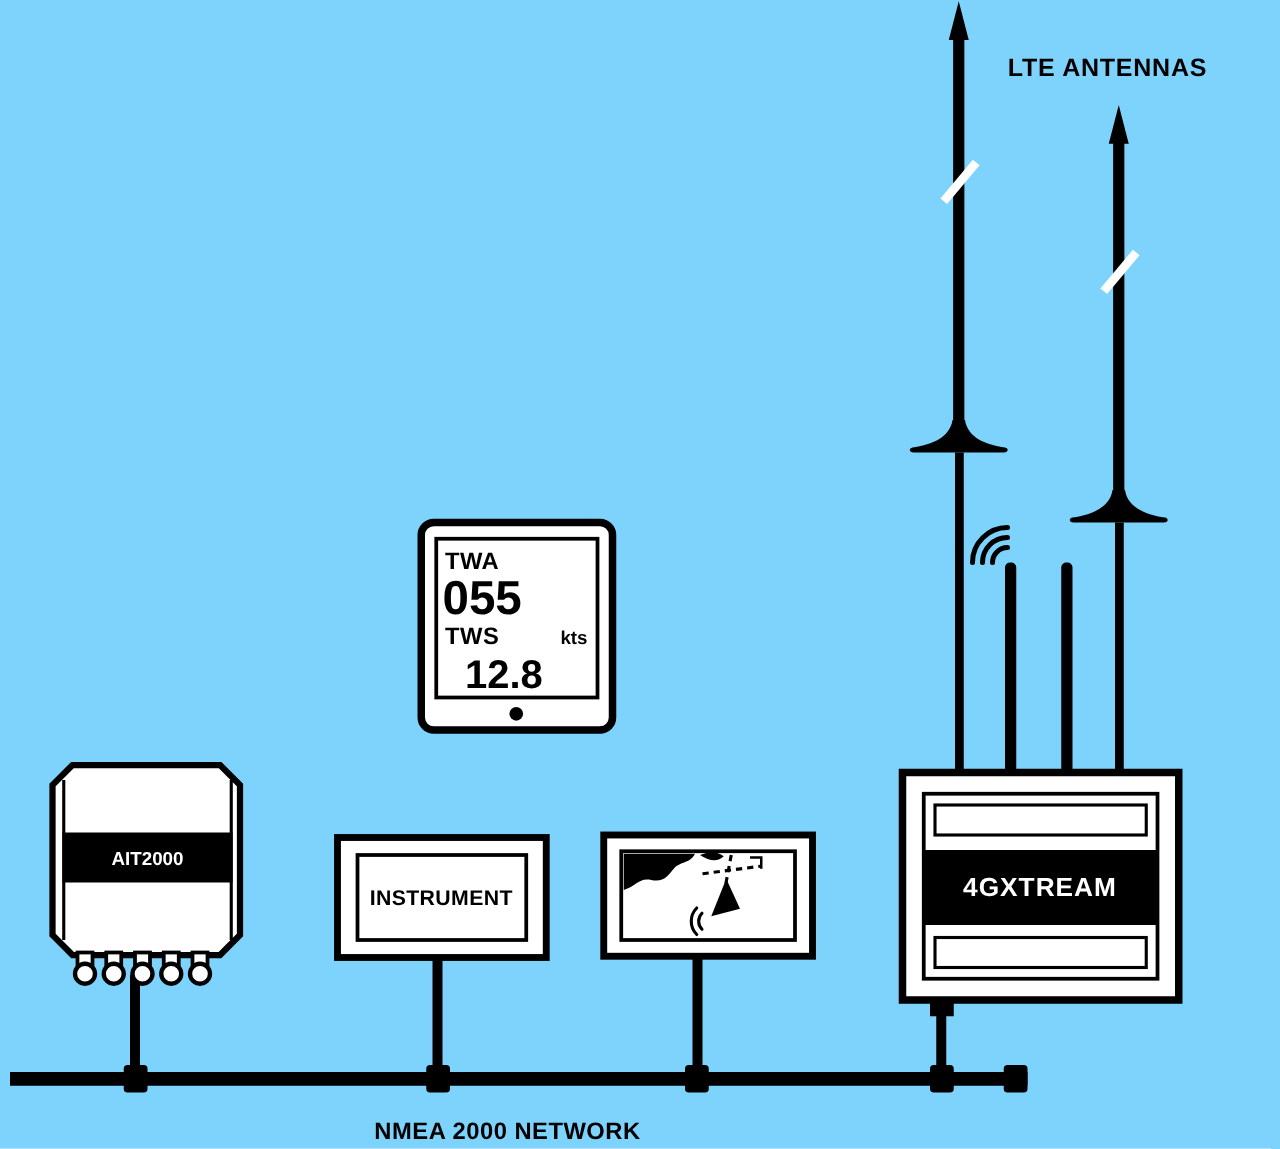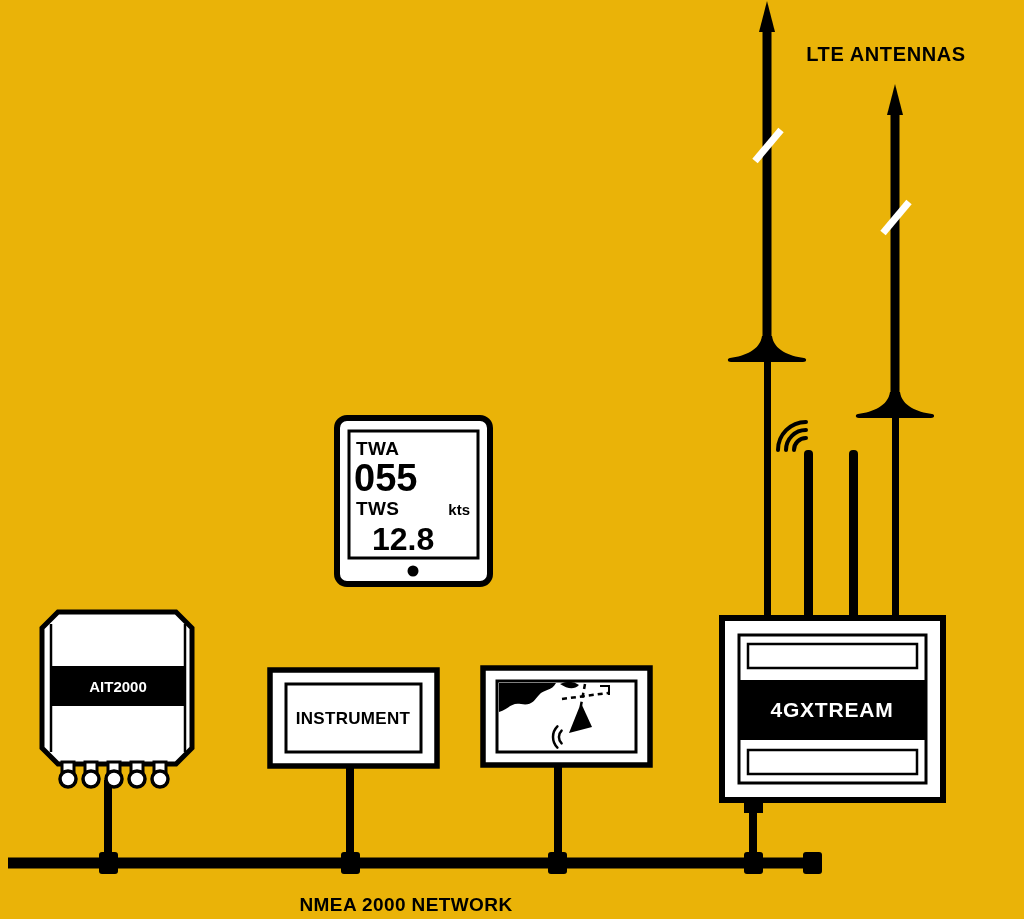--- a/index.html
+++ b/index.html
@@ -1,20 +1,20 @@
 <!DOCTYPE html>
 <html><head>
 <meta charset="utf-8">
 <style>
   html, body { margin: 0; padding: 0; background: #ffffff; }
   .canvas {
     position: relative;
     width: 1024px;
     height: 919px;
-    background: #eab308;
+    background: #7dd3fc;
     overflow: hidden;
   }
   svg { display: block; }
   .t {
     font-family: "Liberation Sans", sans-serif;
     font-weight: 700;
     fill: #000000;
   }
   .t15 { font-size: 15px; }
   .t17 { font-size: 17px; letter-spacing: 0.3px; }

